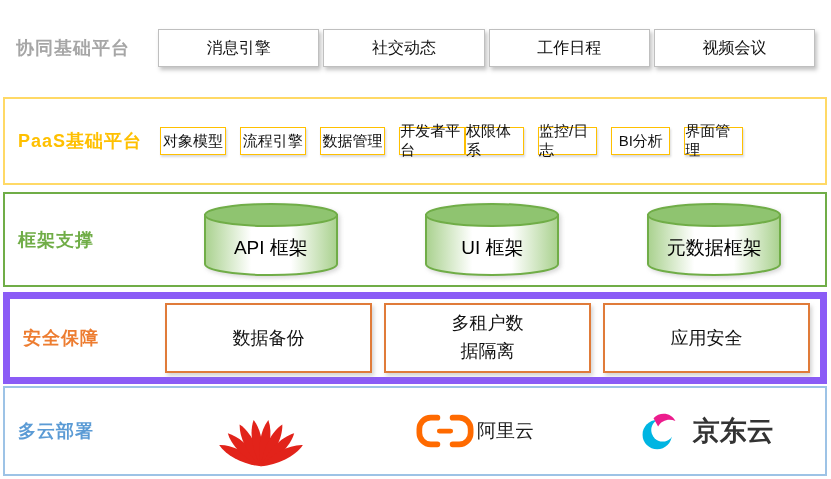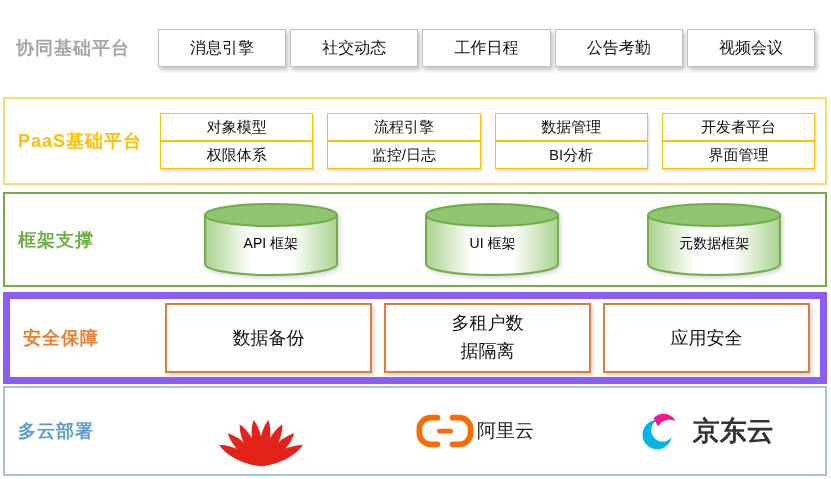--- a/index.html
+++ b/index.html
@@ -35,37 +35,37 @@
   .c-items{flex:1;display:flex;gap:4px;margin-right:12px}
   .c-box{
     flex:1;height:38px;background:#fff;
     border:1px solid #bfbfbf;
     box-shadow:2px 3px 4px rgba(120,120,120,.45);
     display:flex;align-items:center;justify-content:center;
     font-size:16px;color:#111;
   }
 
   
-  .p-grid{flex:1;display:flex;flex-direction:column;margin-right:10px}
+  .p-grid{flex:1;display:flex;flex-direction:row;margin-right:10px}
   .p-row{display:flex;gap:14px}
   .p-box{
     flex:1;height:28px;background:#fff;
     border:1px solid #ffc000;
     box-shadow:1px 2px 2px rgba(150,150,150,.35);
     display:flex;align-items:center;justify-content:center;
     font-size:15px;color:#111;
   }
 
   
   .f-items{flex:1;display:flex;justify-content:space-around;align-items:center}
   .cylinder{position:relative;width:140px;height:76px;filter:drop-shadow(2px 2px 2px rgba(140,140,140,.35))}
   .cylinder svg{display:block}
   .cyl-label{
     position:absolute;left:0;right:0;top:33px;
-    text-align:center;font-size:14px;color:#000;
+    text-align:center;font-size:19px;color:#000;
   }
 
   
   .s-items{flex:1;display:flex;gap:12px;margin-right:10px}
   .s-box{
     flex:1;height:70px;background:#fff;
     border:2px solid #e07b39;
     box-shadow:2px 3px 4px rgba(150,150,150,.4);
     display:flex;align-items:center;justify-content:center;
     font-size:18px;color:#111;text-align:center;
@@ -92,21 +92,20 @@
     </linearGradient>
   </defs>
 </svg>
 
 <section class="layer collab">
   <div class="layer-label">协同基础平台</div>
   <div class="c-items">
     <div class="c-box">消息引擎</div>
     <div class="c-box">社交动态</div>
     <div class="c-box">工作日程</div>
-    <div class="c-box">公告考勤</div>
     <div class="c-box">视频会议</div>
   </div>
 </section>
 
 <section class="layer paas">
   <div class="layer-label">PaaS基础平台</div>
   <div class="p-grid">
     <div class="p-row">
       <div class="p-box">对象模型</div>
       <div class="p-box">流程引擎</div>

